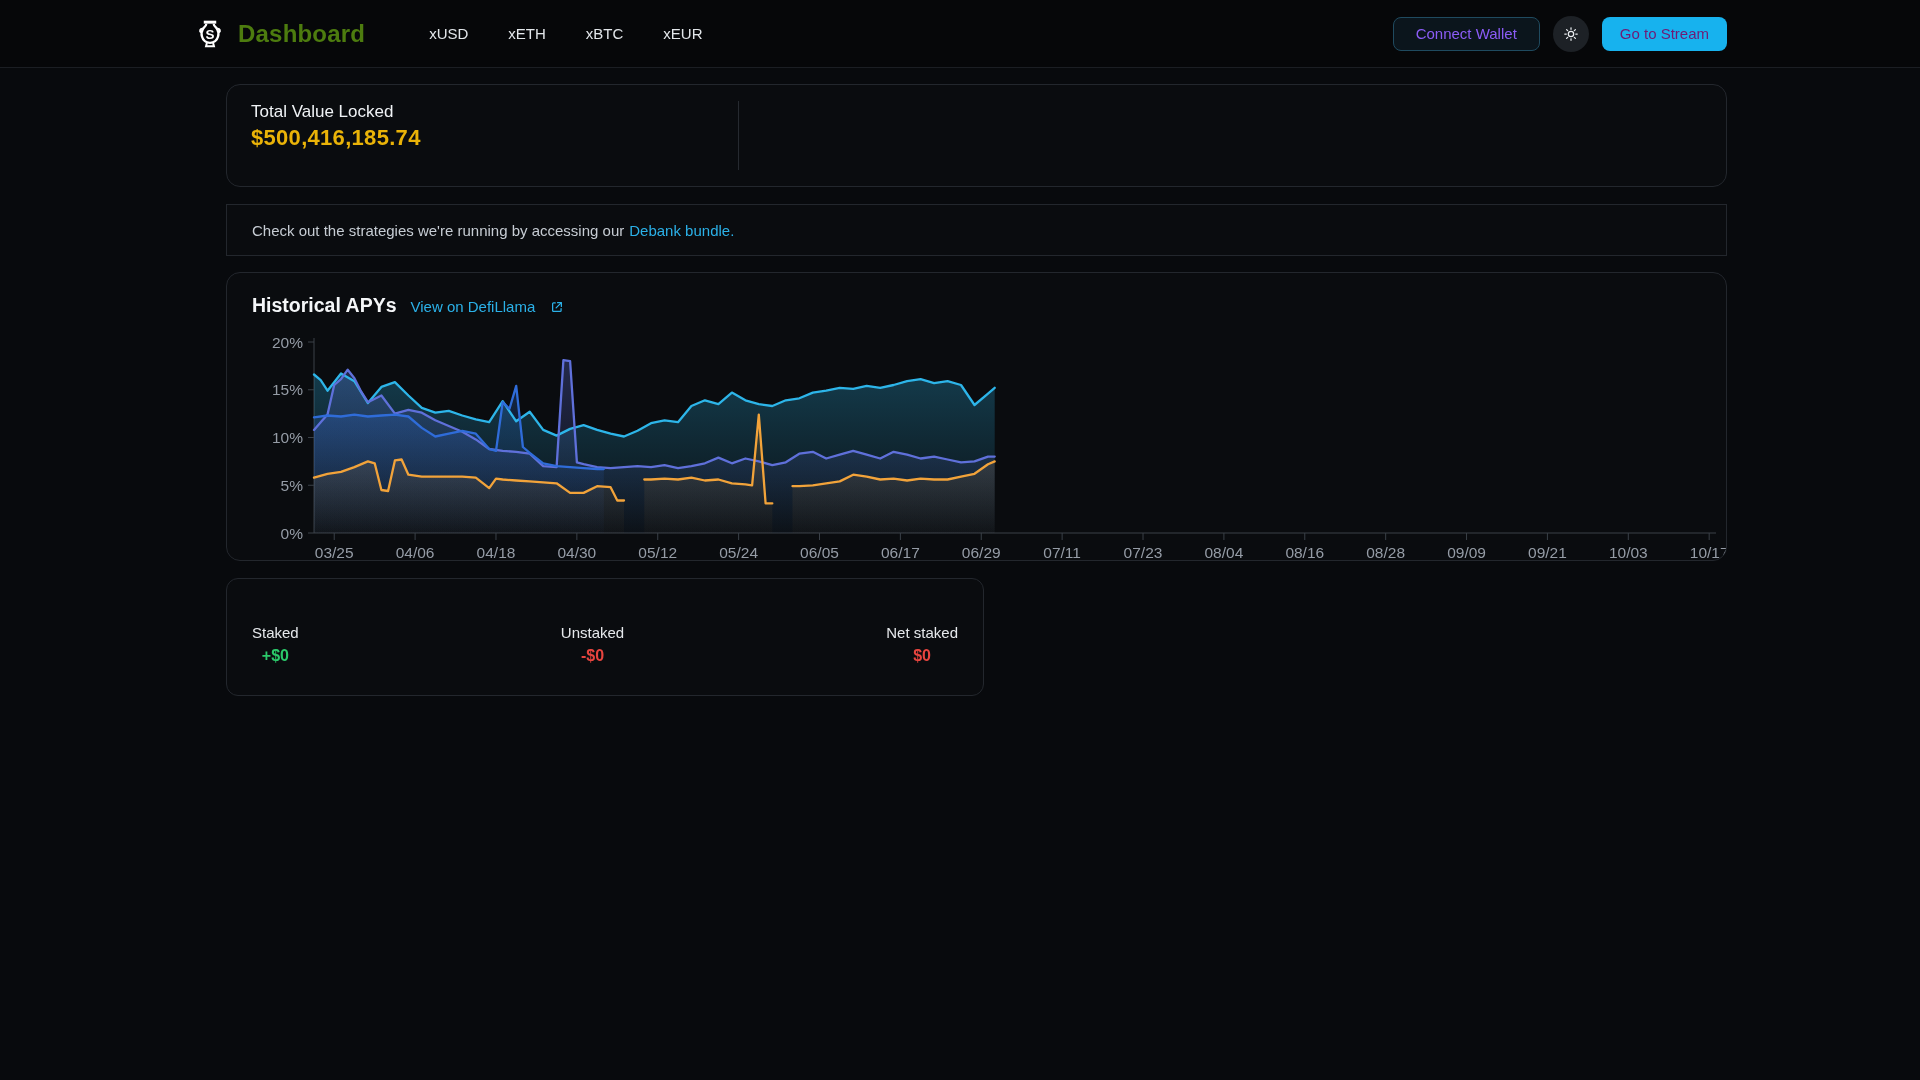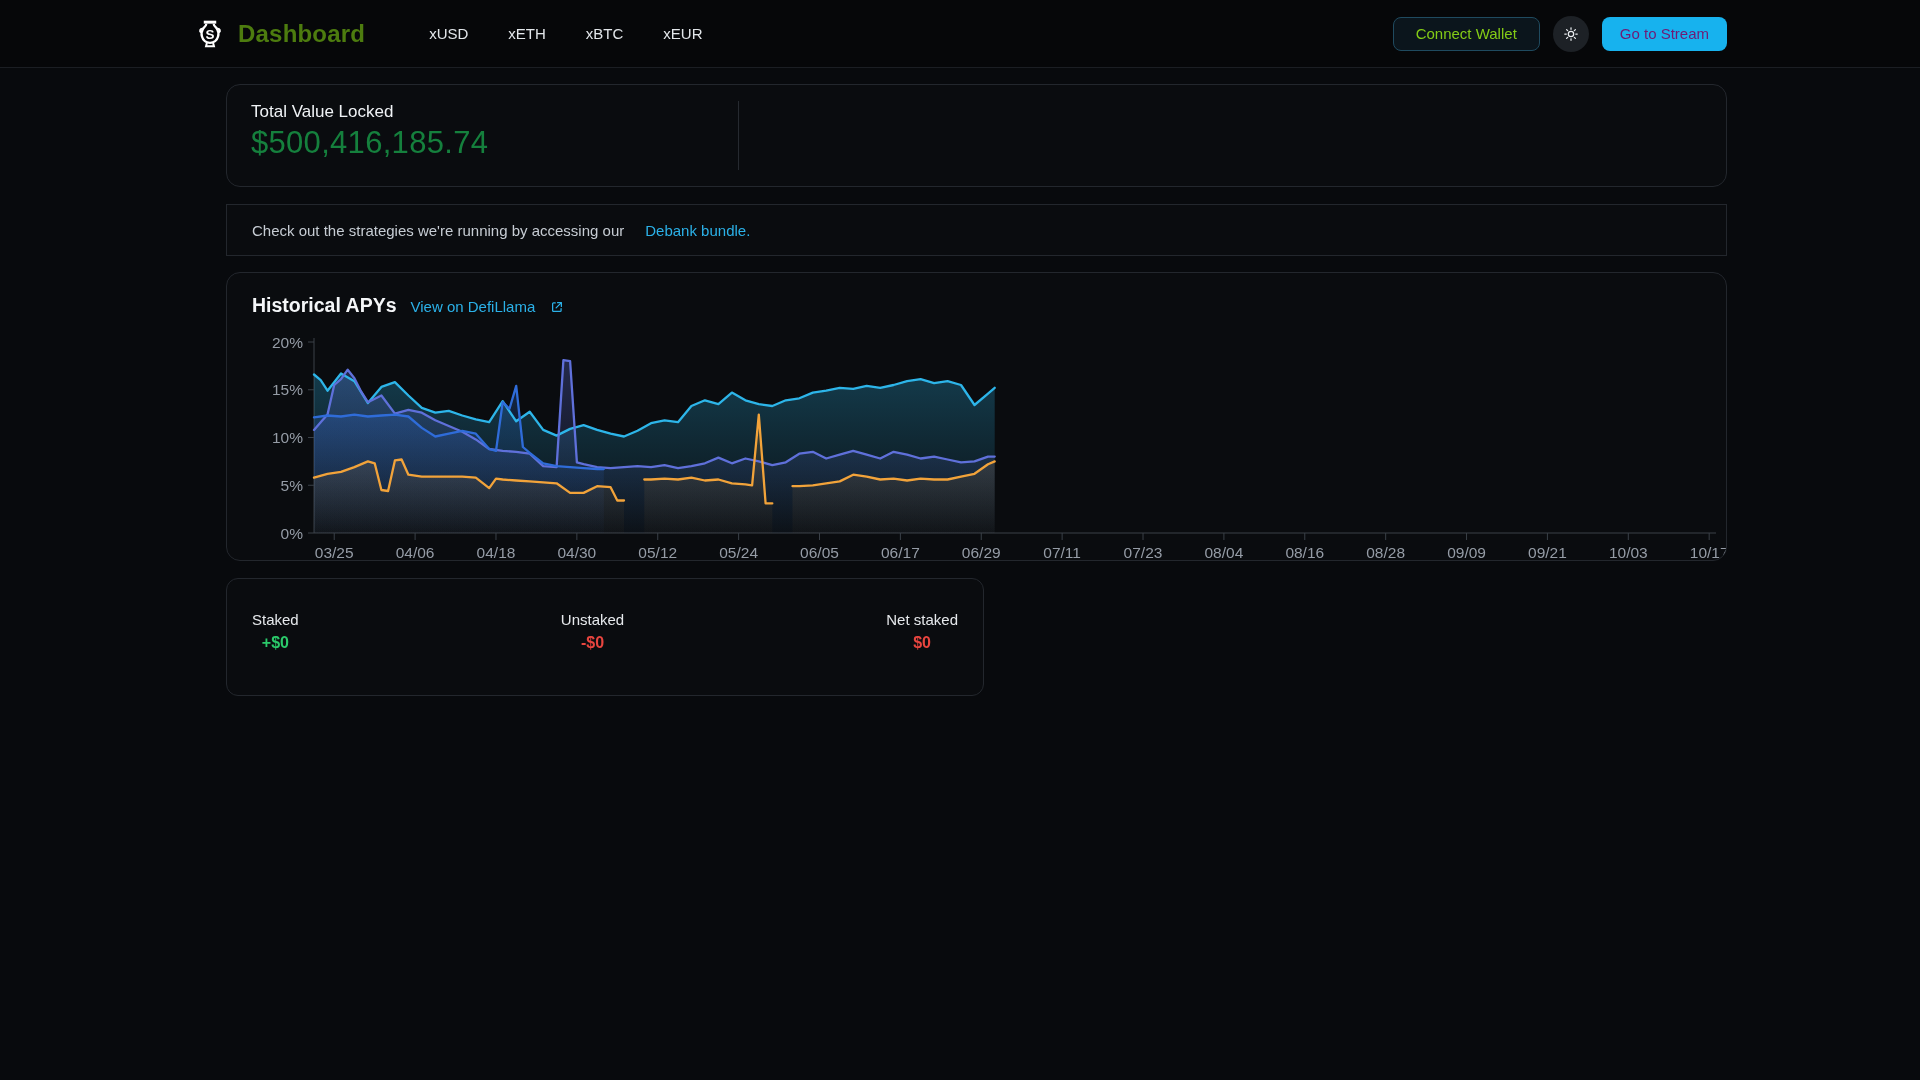--- a/index.html
+++ b/index.html
@@ -15,55 +15,55 @@
   header { height:68px; background:#060709; border-bottom:1px solid #1b1e23; display:flex; align-items:center; }
   .header-inner { display:flex; align-items:center; justify-content:space-between; }
   .header-left { display:flex; align-items:center; }
   .logo { display:flex; align-items:center; }
   .app-title { font-size:24px; font-weight:700; margin:0 0 0 11px; color:#4d7c0f; letter-spacing:.2px; }
   nav { display:flex; margin-left:24px; }
   .nav-link { color:#e2e6ea; font-size:15px; margin-left:40px; text-decoration:none; cursor:pointer; }
   .header-right { display:flex; align-items:center; gap:13px; }
   .btn-connect {
     height:34px; padding:0 22px; border-radius:8px; cursor:pointer;
-    background:#0b151c; border:1px solid #1f4a5f; color:#84cc16;
+    background:#0b151c; border:1px solid #1f4a5f; color:#8b5cf6;
     font-size:15px; font-family:inherit;
   }
   .btn-theme {
     width:36px; height:36px; border-radius:50%; cursor:pointer;
     background:#1d2126; border:none; display:flex; align-items:center; justify-content:center;
   }
   .btn-stream {
     height:34px; padding:0 18px; border-radius:8px; cursor:pointer;
     background:#17b2ee; border:none; color:#701a75; font-size:15px; font-family:inherit;
   }
 
   
   main { padding-top:16px;padding-left:33px; }
   .card { background:#0a0c0f; border:1px solid #23272d; border-radius:14px; }
 
   .tvl-card { height:103px; padding:17px 24px; position:relative; margin-bottom:17px; }
   .tvl-label { font-size:17px; color:#f0f3f6; }
-  .tvl-value { font-size:31px; font-weight:400; color:#15803d; margin-top:3px; letter-spacing:.3px; }
+  .tvl-value { font-size:22px; font-weight:700; color:#eab308; margin-top:3px; letter-spacing:.3px; }
   .tvl-divider { position:absolute; left:511px; top:16px; bottom:16px; width:1px; background:#262a30; }
 
   .strip-card { height:52px; display:flex; align-items:center; padding:0 25px; font-size:15px; color:#c6ccd3; margin-bottom:16px; border-radius:0; }
   .link { color:#2bb1e8; text-decoration:none; cursor:pointer; }
-  .strip-card .link { margin-left:21px; }
+  .strip-card .link { margin-left:5px; }
 
   .chart-card { height:289px; padding:21px 25px; margin-bottom:17px; overflow:hidden; }
   .chart-head { display:flex; align-items:baseline; gap:14px; }
   .chart-head h2 { margin:0; font-size:19.5px; font-weight:700; color:#f4f6f8; }
   .defillama { font-size:15px; display:inline-flex; align-items:center; gap:15px; }
   .chart-desc { margin:7px 0 0; font-size:15px; color:#b6bcc4; }
   #apy-chart { margin-top:10px; display:block; }
 
   .staked-card { width:758px; height:118px; padding:17px 25px; border-radius:12px; }
   .staked-card h2 { margin:0; font-size:17.5px; font-weight:700; color:#f0f3f6; }
-  .staked-row { display:flex; justify-content:space-between; margin-top:15px; }
+  .staked-row { display:flex; justify-content:space-between; margin-top:28px; }
   .staked-item { display:flex; flex-direction:column; align-items:center; }
   .staked-label { font-size:15px; color:#e6e9ec; }
   .staked-value { font-size:16px; font-weight:700; margin-top:6px; }
   .green { color:#2bc96a; }
   .red { color:#e8453f; }
 </style>
 </head>
 <body>
 
 <header>

